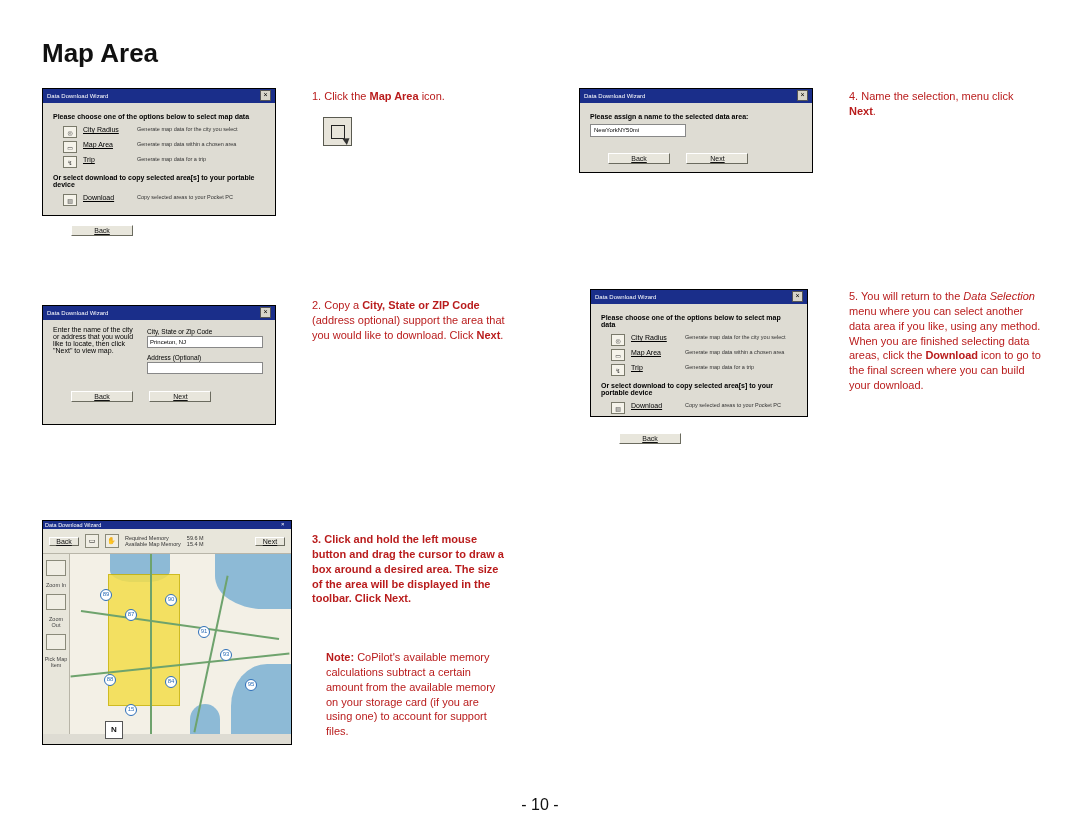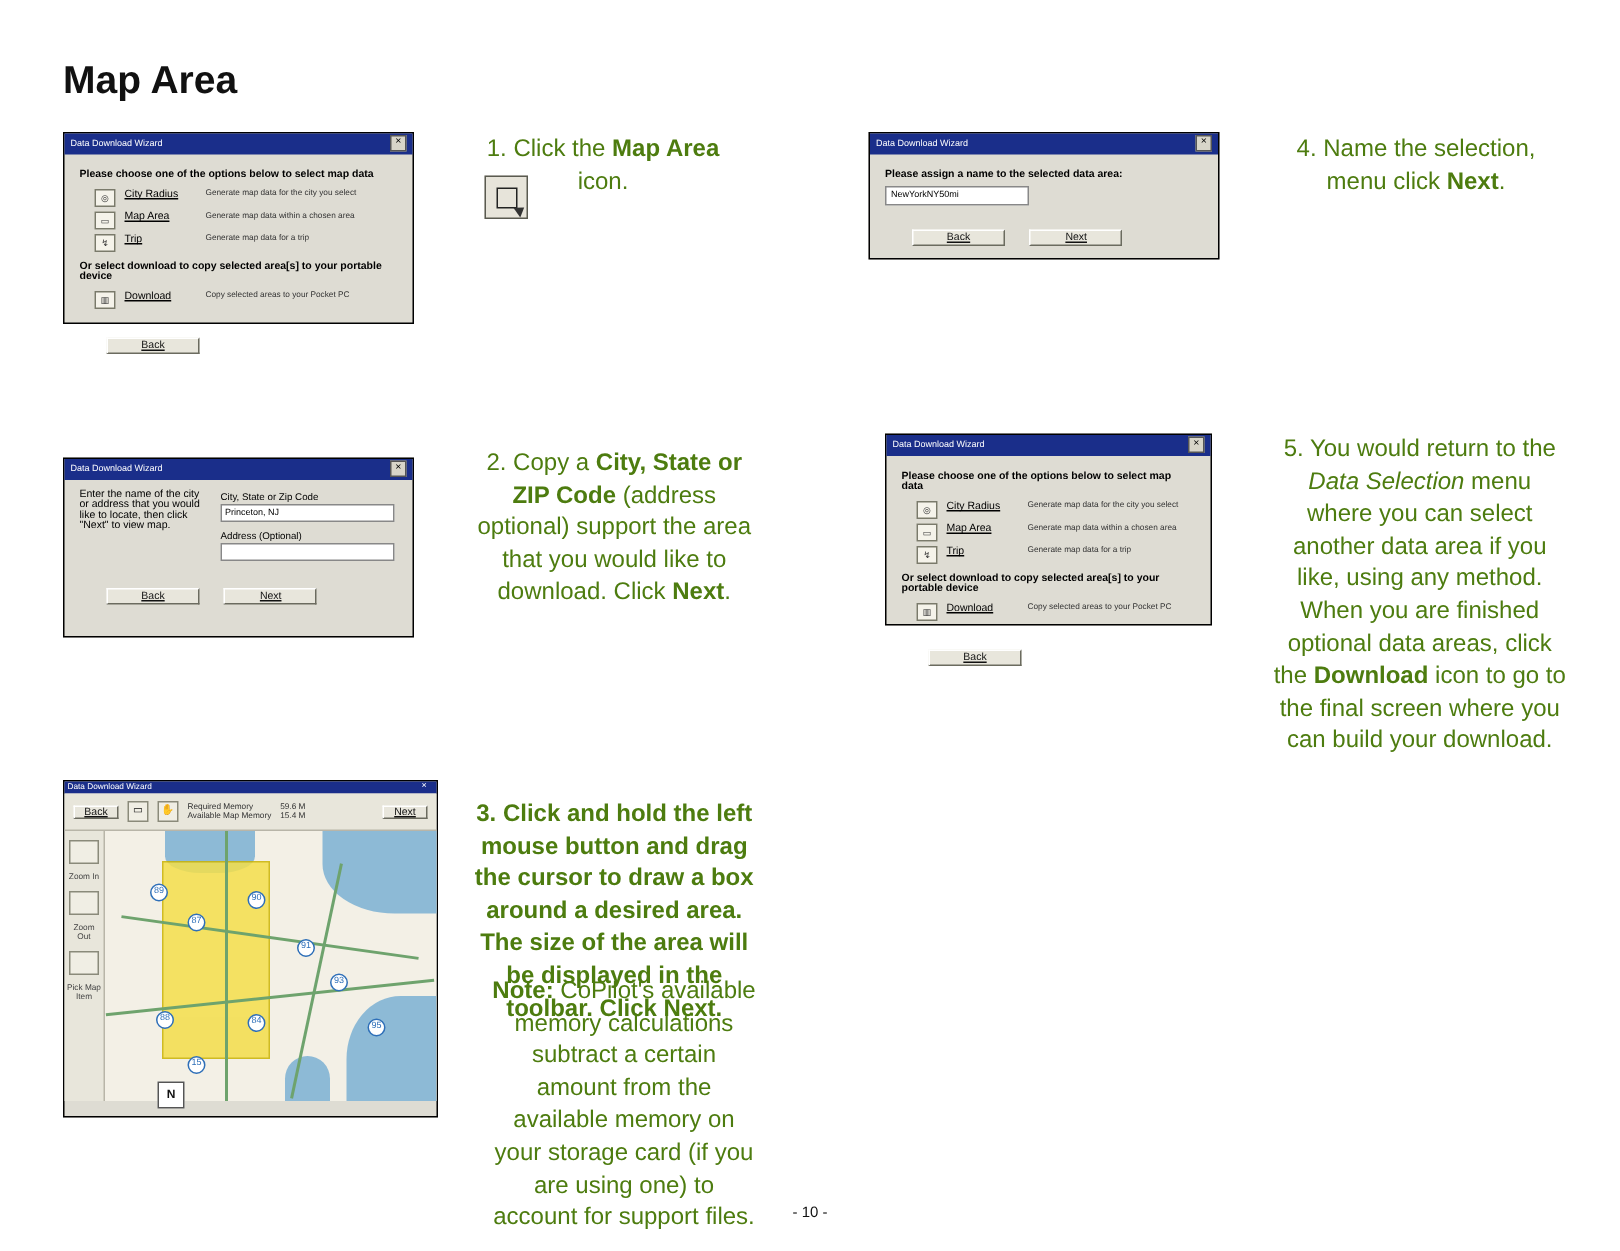--- a/index.html
+++ b/index.html
@@ -98,25 +98,24 @@
     border-top: 1px solid #fff;
     border-left: 1px solid #fff;
     border-right: 1px solid #6b6b5f;
     border-bottom: 1px solid #6b6b5f;
     text-decoration: underline;
   }
 
   
   .instr {
     position: absolute;
-    font-size: 16px;
+    font-size: 11px;
     line-height: 1.35;
-    color: #4d7c0f;
+    color: #b91c1c;
     font-family: "Gill Sans", "Gill Sans MT", "Segoe UI", Helvetica, Arial, sans-serif;
-    text-align: center;
   }
 
   
   .maicon {
     position: absolute;
     left: 323px;
     top: 117px;
     width: 27px;
     height: 27px;
     background: #e7e4da;
@@ -256,21 +255,21 @@
     line-height: 16px;
     font-weight: bold;
   }
 
   .pagenum {
     position: absolute;
     left: 0;
     right: 0;
     bottom: 20px;
     text-align: center;
-    font-size: 10px;
+    font-size: 16px;
   }
   .txtfield {
     background:#fff;
     border:1px solid #888;
     font-size:6px;
     padding:1px 3px;
     height:9px;
     line-height:9px;
     display:inline-block;
   }
@@ -393,21 +392,21 @@
         <span class="ic">▥</span>
         <span class="lbl">Download</span>
         <span class="desc">Copy selected areas to your Pocket PC</span>
       </div>
     </div>
     <div style="text-align:left;">
       <span class="wiz-btn">Back</span>
     </div>
   </div>
   <div class="instr" style="left:849px; top:289px; width:195px;">
-    <span>5. </span><span>You would return to the </span><i>Data Selection</i><span> menu where you can select another data area if you like, using any method.  When you are finished optional data areas, click the </span><b>Download</b><span> icon to go to the final screen where you can build your download.</span>
+    <span>5. </span><span>You will return to the </span><i>Data Selection</i><span> menu where you can select another data area if you like, using any method.  When you are finished selecting data areas, click the </span><b>Download</b><span> icon to go to the final screen where you can build your download.</span>
   </div>
 
   <div class="mapwiz" style="left:42px; top:520px; width:250px; height:225px;">
     <div class="tbar">
       <span>Data Download Wizard</span>
       <span class="x" style="width:8px;height:8px;font-size:6px;line-height:7px;">×</span>
     </div>
     <div class="toolrow">
       <span class="wiz-btn" style="margin:0;min-width:20px;padding:0 4px;">Back</span>
       <span style="width:12px;height:12px;background:#f0eee4;border:1px solid #8a8a7a;text-align:center;font-size:7px;line-height:11px;">▭</span>

